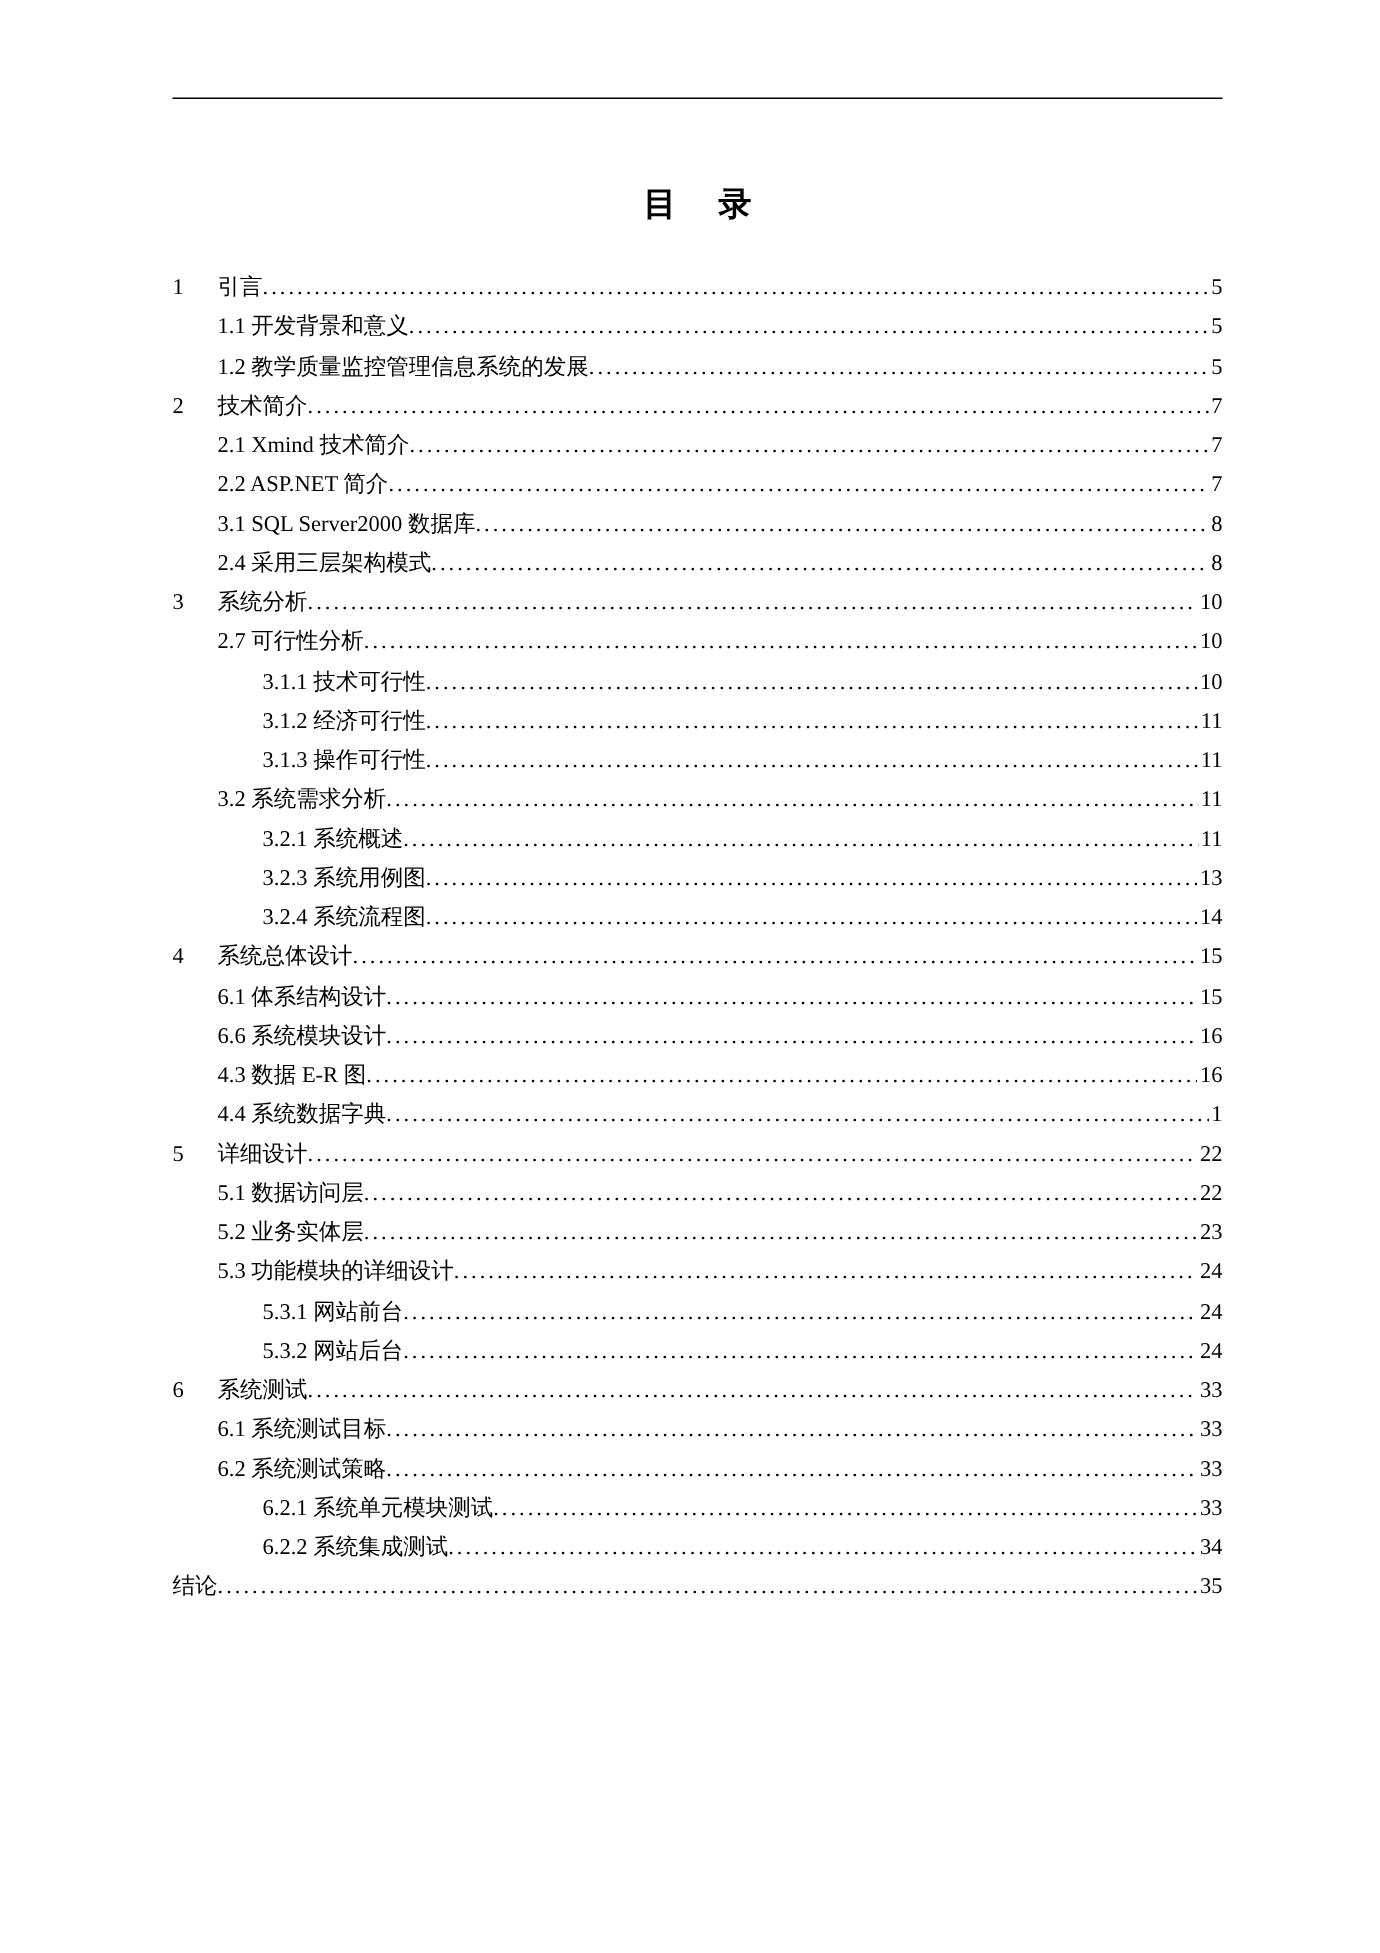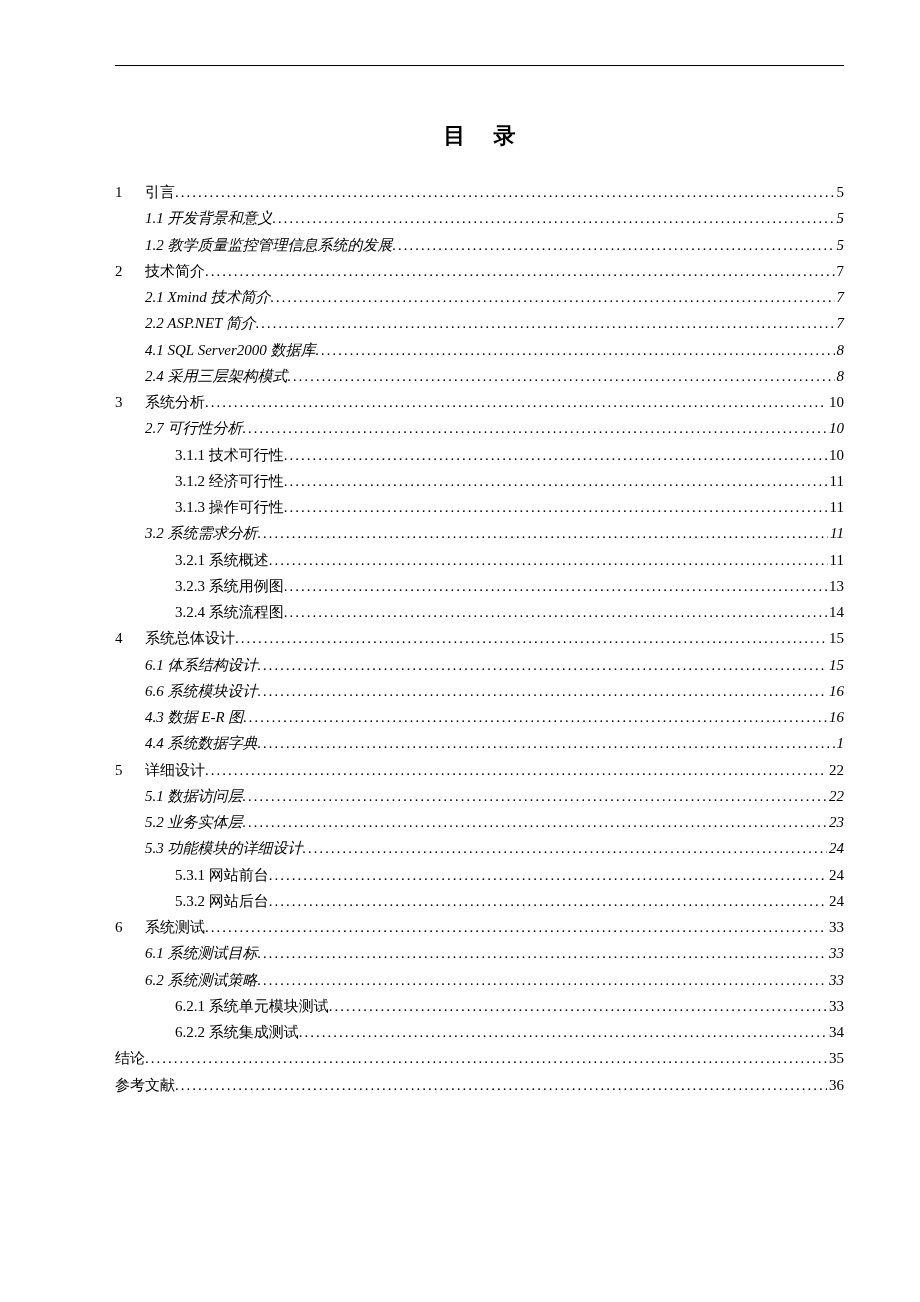--- a/index.html
+++ b/index.html
@@ -10,21 +10,21 @@
     body {
       background: #ffffff;
       width: 920px;
       margin: 0 auto;
       font-family: "SimSun", "宋体", serif;
       font-size: 15px;
       color: #000;
       padding-top: 65px;
     }
     .page {
-      padding: 0 76px 0 115px;
+      padding: 0 105px 0 115px;
     }
     .top-rule {
       border-top: 1.5px solid #000;
       margin-bottom: 55px;
     }
     .title {
       text-align: center;
       font-size: 22px;
       font-weight: bold;
       letter-spacing: 28px;
@@ -52,21 +52,21 @@
       font-family: serif;
     }
     .toc-dots::before {
       content: "................................................................................................................................................................";
     }
     .toc-page {
       white-space: nowrap;
       padding-left: 2px;
     }
     .indent-0 { padding-left: 0; }
-    .indent-1 { padding-left: 30px; font-style: italic; }
+    .indent-1 { padding-left: 30px; }
     .indent-2 { padding-left: 60px; }
   </style>
 </head>
 <body>
 
 <div class="page">
   <div class="top-rule"></div>
   <h1 class="title">目录</h1>
   <div id="toc">
       <div class="toc-line indent-0">
@@ -95,21 +95,21 @@
         <span class="toc-label">2.1 Xmind 技术简介</span>
         <span class="toc-dots"></span>
         <span class="toc-page">7</span>
       </div>
       <div class="toc-line indent-1">
         <span class="toc-label">2.2 ASP.NET 简介</span>
         <span class="toc-dots"></span>
         <span class="toc-page">7</span>
       </div>
       <div class="toc-line indent-1">
-        <span class="toc-label">4.1 SQL Server2000 数据库</span>
+        <span class="toc-label">3.1 SQL Server2000 数据库</span>
         <span class="toc-dots"></span>
         <span class="toc-page">8</span>
       </div>
       <div class="toc-line indent-1">
         <span class="toc-label">2.4 采用三层架构模式</span>
         <span class="toc-dots"></span>
         <span class="toc-page">8</span>
       </div>
       <div class="toc-line indent-0">
         <span class="toc-num">3</span>
@@ -237,20 +237,15 @@
       </div>
       <div class="toc-line indent-2">
         <span class="toc-label">6.2.2 系统集成测试</span>
         <span class="toc-dots"></span>
         <span class="toc-page">34</span>
       </div>
       <div class="toc-line indent-0">
         <span class="toc-label">结论</span>
         <span class="toc-dots"></span>
         <span class="toc-page">35</span>
-      </div>
-      <div class="toc-line indent-0">
-        <span class="toc-label">参考文献</span>
-        <span class="toc-dots"></span>
-        <span class="toc-page">36</span>
       </div>
     </div>
 </div>
 
 </body></html>

